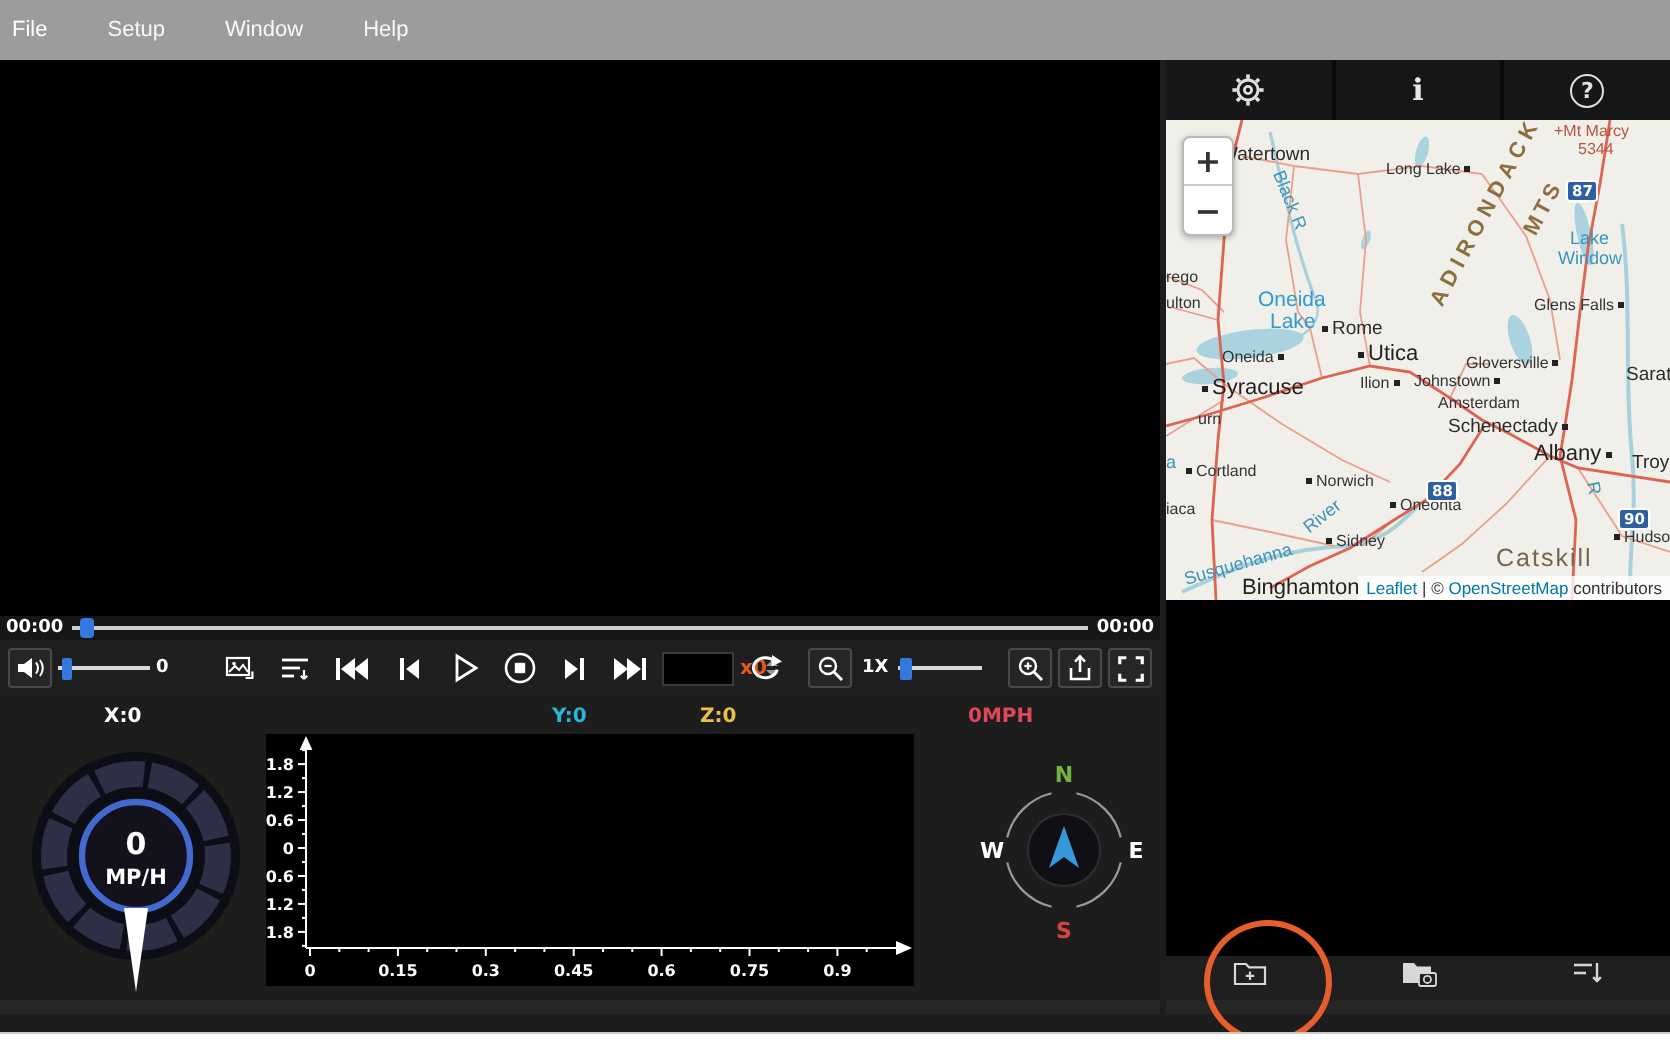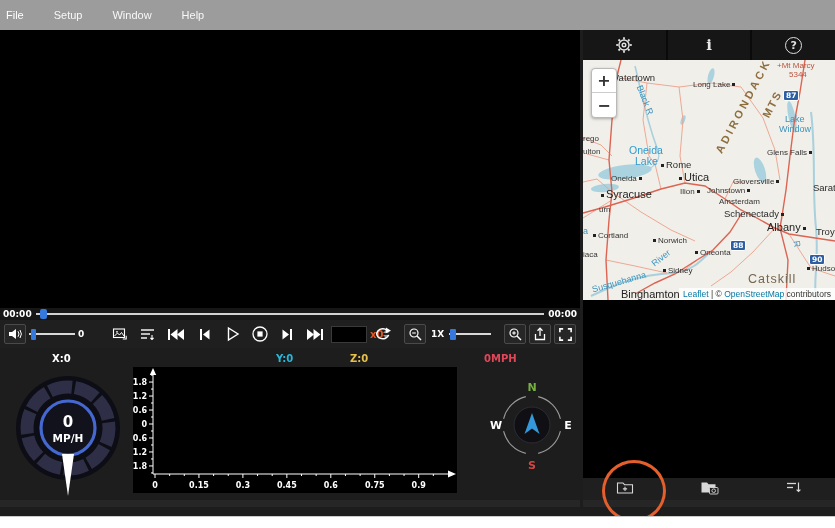--- a/index.html
+++ b/index.html
@@ -423,21 +423,21 @@
             <span class="ml city-sm" style="left: 0px; top: 190px;">iaca</span>
             <span class="ml water-md" style="left: 78px; top: 198px; transform: translate(-50%, -50%) rotate(-38deg);">River</span>
             <span class="ml water-md" style="left: 36px; top: 222px; transform: translate(-50%, -50%) rotate(-16deg);">Susquehanna</span>
             <span class="ml city-sm" style="left: 78px; top: 206px;"><span class="dt"></span>Sidney</span>
             <span class="ml terrain-lg" style="left: 148px; top: 212px; margin-left: 17px;">Catskill</span>
             <span class="ml city-sm" style="left: 222px; top: 204px;"><span class="dt"></span>Hudson</span>
             <span class="ml city-lg" style="left: 38px; top: 228px;">Binghamton</span>
             <span class="ml water-md" style="left: 62px; top: 40px; transform: translate(-50%, -50%) rotate(68deg);">Black R</span>
             <span class="ml water-md" style="left: 214px; top: 184px; transform: translate(-50%, -50%) rotate(80deg);">R</span>
             <span class="shield" style="left: 200px; top: 30px;">87</span>
-            <span class="shield" style="left: 147px; top: 180px;">88</span>
+            <span class="shield" style="left: 130px; top: 180px;">88</span>
             <span class="shield" style="left: 226px; top: 194px;">90</span>
           </div>
 
         <div class="zoomctl">
           <div class="zoombtn">+</div>
           <div class="zoombtn">−</div>
         </div>
 
         <span class="gps-marker">
           <svg width="10" height="13" viewBox="0 0 10 13">

